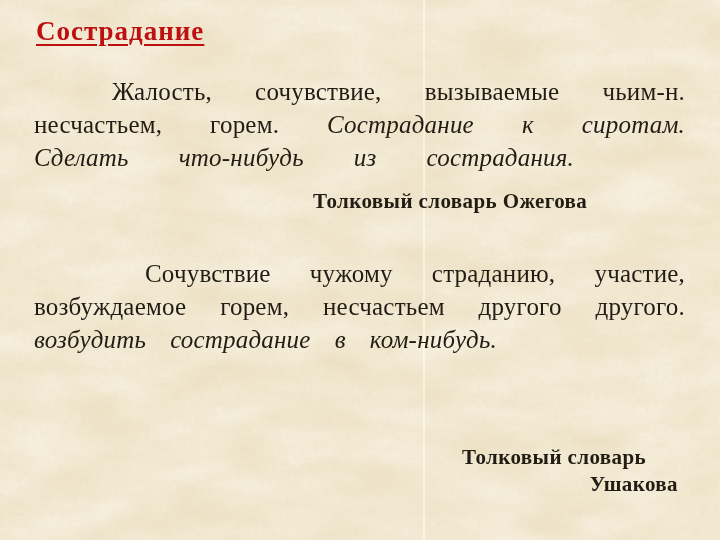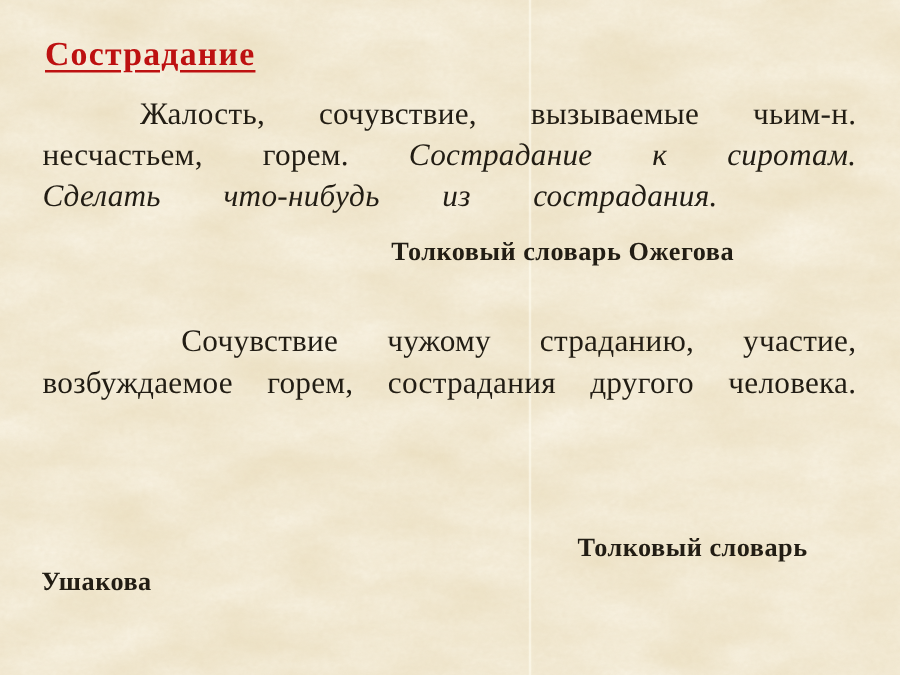--- a/index.html
+++ b/index.html
@@ -21,21 +21,21 @@
     left: 0; top: 0;
     z-index: 0;
     display: block;
   }
   .layer {
     position: absolute;
     z-index: 1;
   }
   .title {
     left: 36px;
-    top: 28px;
+    top: 16px;
     font-size: 27px;
     font-weight: bold;
     letter-spacing: 1px;
     color: #bd1111;
     text-decoration: underline;
     text-decoration-thickness: 2px;
     text-underline-offset: 4px;
   }
   .para {
     left: 34px;
@@ -63,25 +63,25 @@
     font-size: 21px;
     letter-spacing: 0.4px;
     line-height: 27px;
   }
   .source-1 {
     left: 313px;
     top: 188px;
   }
   .source-2 {
     left: 33px;
-    top: 425px;
+    top: 444px;
     width: 645px;
   }
   .source-2 .src-l1 { display: block; padding-left: 429px; }
-  .source-2 .src-l2 { display: block; }
+  .source-2 .src-l2 { display: block; text-align: right; }
 </style>
 </head>
 <body>
 
 <div class="slide">
 
   <svg class="texture" width="720" height="540" xmlns="http://www.w3.org/2000/svg">
     <defs>
       <filter id="mottle" x="0" y="0" width="100%" height="100%">
         <feTurbulence type="fractalNoise" baseFrequency="0.013 0.028" numOctaves="4" seed="11"></feTurbulence>
@@ -112,21 +112,24 @@
     </span>
   </div>
 
   <div class="layer source source-1">Толковый словарь Ожегова</div>
 
   <div class="layer para para-2">
     <span class="jline indent-2">
       <span>Сочувствие чужому страданию, участие,</span>
     </span>
     <span class="jline">
-      <span>возбуждаемое горем, сострадания другого человека.</span>
+      <span>возбуждаемое горем, несчастьем другого другого.</span>
+    </span>
+    <span class="jline last-2">
+      <span class="it">возбудить сострадание в ком-нибудь.</span>
     </span>
   </div>
 
   <div class="layer source source-2">
     <span class="src-l1">Толковый словарь</span>
     <span class="src-l2">Ушакова</span>
   </div>
 
 </div>
 

